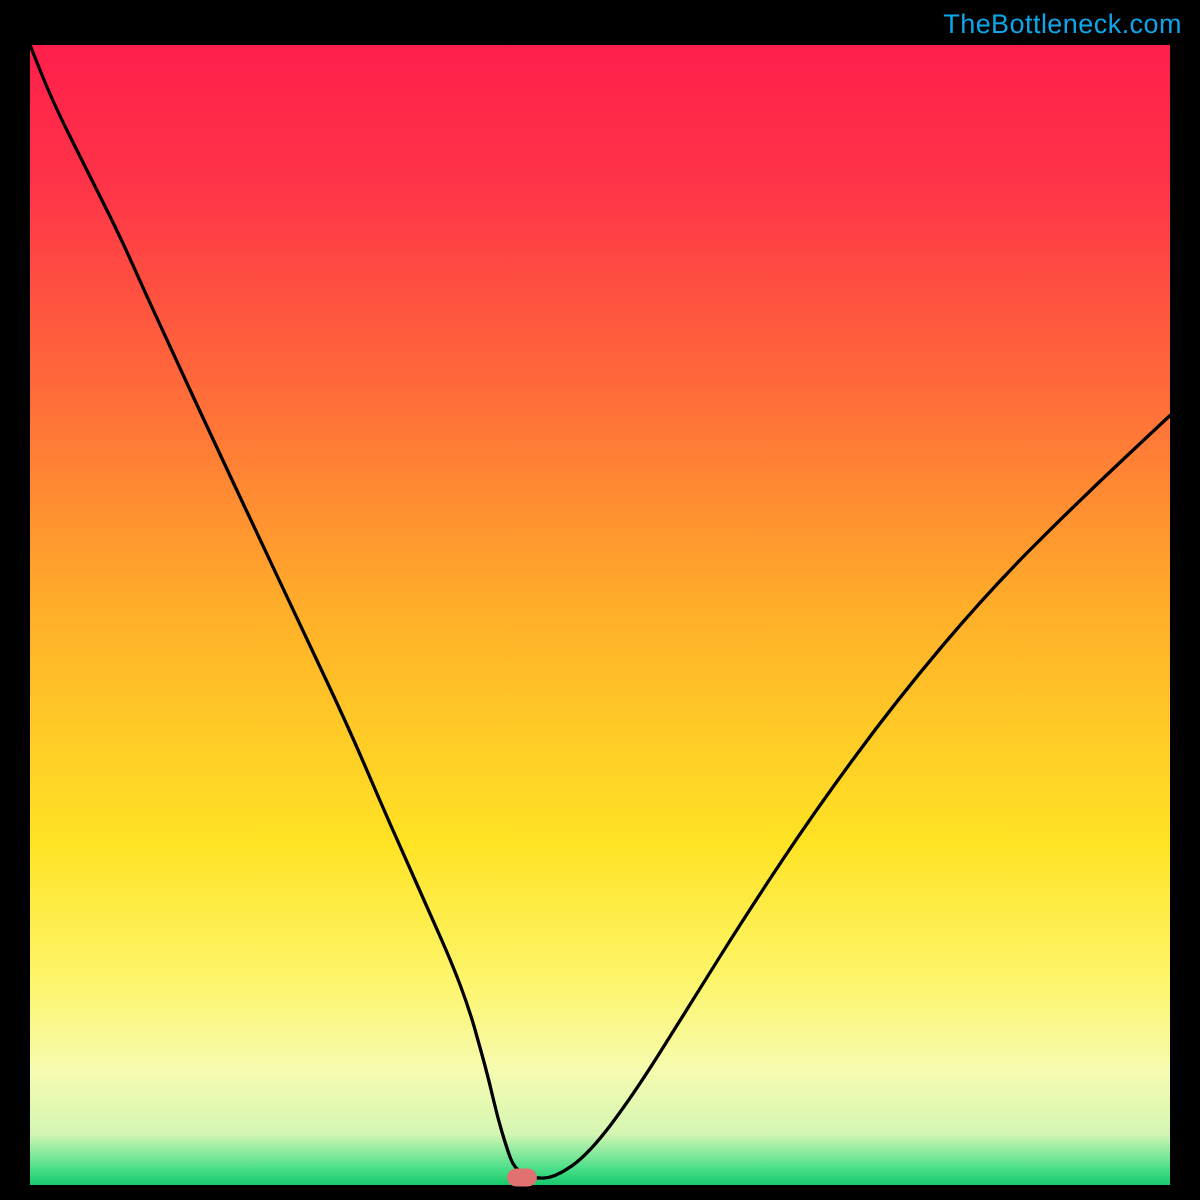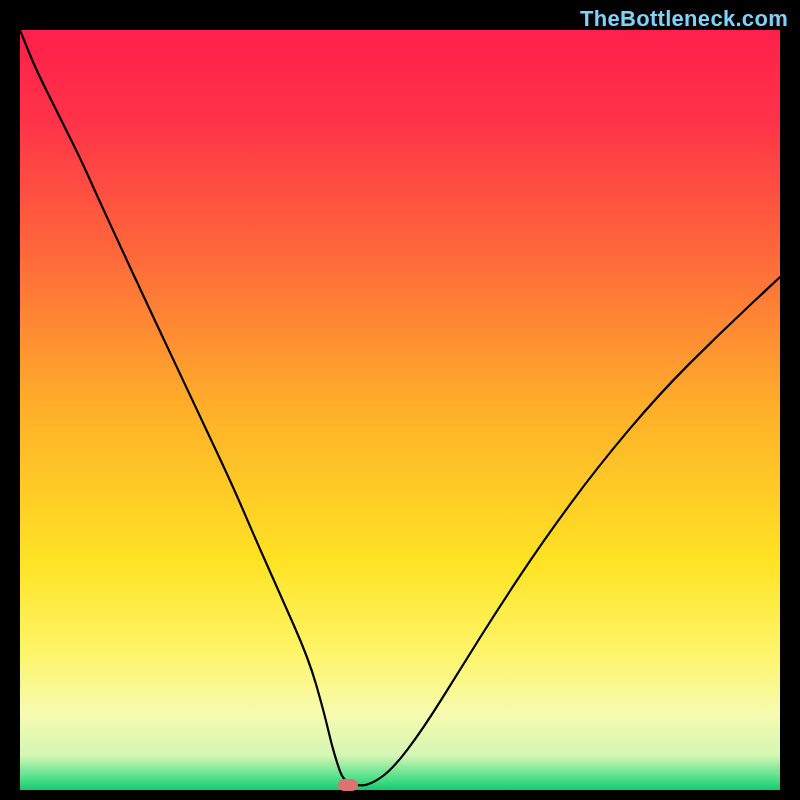--- a/index.html
+++ b/index.html
@@ -13,23 +13,23 @@
   .frame {
     position: relative;
     width: 800px;
     height: 800px;
     background: #000;
   }
   .watermark {
     position: absolute;
     top: 6px;
     right: 12px;
-    color: #7dd3fc;
-    font-size: 22px;
-    font-weight: 700;
+    color: #0ea5e9;
+    font-size: 18px;
+    font-weight: 400;
     letter-spacing: 0.3px;
     z-index: 5;
   }
   .plot-wrap {
     position: absolute;
     left: 20px;
     top: 30px;
     width: 760px;
     height: 760px;
     background: #000;

